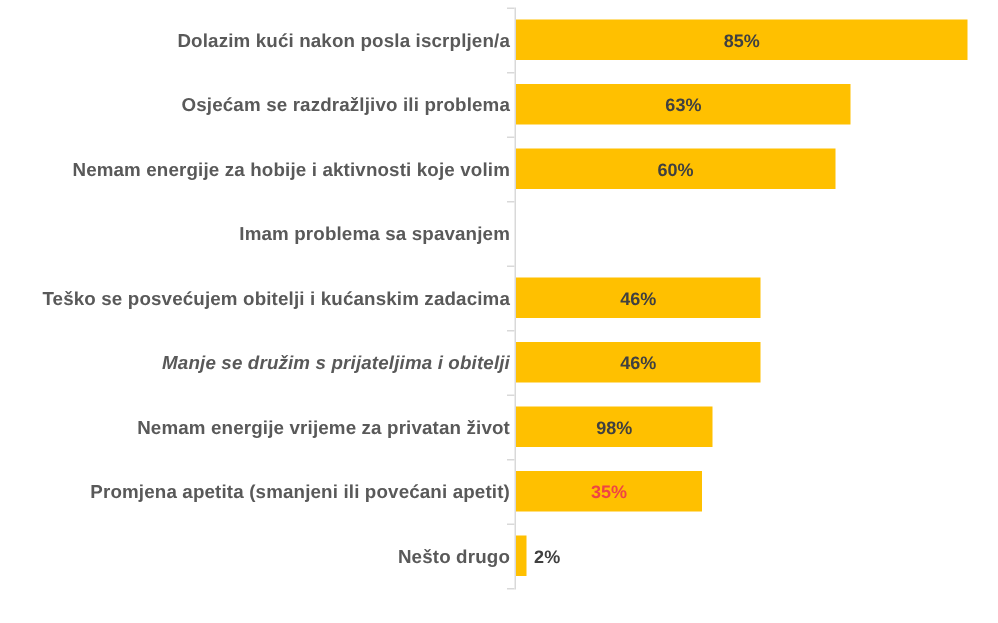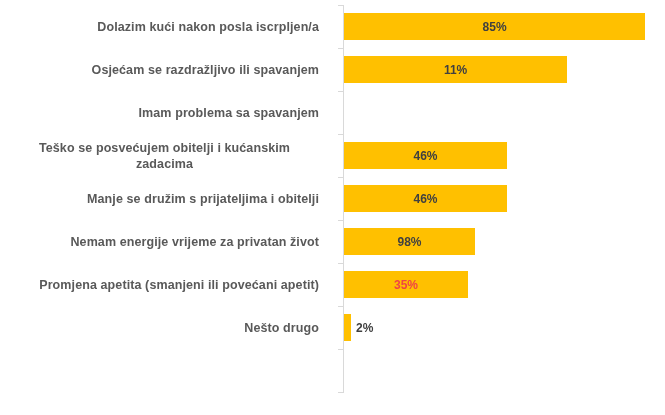--- a/index.html
+++ b/index.html
@@ -19,21 +19,21 @@
   }
   .rows { position: relative; }
   .row {
     display: flex;
     height: 43px;
     align-items: center;
   }
   .label-cell {
     width: 344px;
     box-sizing: border-box;
-    padding-right: 25px;
+    padding-right: 4px;
     padding-left: 10px;
     display: flex;
     justify-content: flex-end;
     align-items: center;
   }
   .cat-label {
     display: inline-block;
     text-align: center;
     font-size: 12.5px;
     font-weight: 700;
@@ -85,48 +85,57 @@
       <span class="cat-label" style="color: rgb(89, 89, 89);">Dolazim kući nakon posla iscrpljen/a</span>
     </div>
     <div class="bar-cell">
       <div class="bar" style="width: 93.819%; background: rgb(255, 192, 0);"></div>
       <span class="value" style="color: rgb(64, 64, 64); left: 46.9095%; transform: translate(-50%, -50%);">85%</span>
     </div>
   </div>
 
   <div class="row">
     <div class="label-cell">
-      <span class="cat-label" style="color: rgb(89, 89, 89);">Osjećam se razdražljivo ili spavanjem</span>
+      <span class="cat-label" style="color: rgb(89, 89, 89);">Osjećam se razdražljivo ili problema</span>
     </div>
     <div class="bar-cell">
       <div class="bar" style="width: 69.5364%; background: rgb(255, 192, 0);"></div>
-      <span class="value" style="color: rgb(64, 64, 64); left: 34.7682%; transform: translate(-50%, -50%);">11%</span>
+      <span class="value" style="color: rgb(64, 64, 64); left: 34.7682%; transform: translate(-50%, -50%);">63%</span>
     </div>
   </div>
 
+  <div class="row">
+    <div class="label-cell">
+      <span class="cat-label" style="color: rgb(89, 89, 89);">Nemam energije za hobije i aktivnosti koje volim</span>
+    </div>
+    <div class="bar-cell">
+      <div class="bar" style="width: 66.2252%; background: rgb(255, 192, 0);"></div>
+      <span class="value" style="color: rgb(64, 64, 64); left: 33.1126%; transform: translate(-50%, -50%);">60%</span>
+    </div>
+  </div>
 
   <div class="row">
     <div class="label-cell">
       <span class="cat-label" style="color: rgb(89, 89, 89);">Imam problema sa spavanjem</span>
     </div>
   </div>
 
   <div class="row">
     <div class="label-cell">
       <span class="cat-label" style="color: rgb(89, 89, 89);">Teško se posvećujem obitelji i kućanskim zadacima</span>
     </div>
     <div class="bar-cell">
       <div class="bar" style="width: 50.7726%; background: rgb(255, 192, 0);"></div>
       <span class="value" style="color: rgb(64, 64, 64); left: 25.3863%; transform: translate(-50%, -50%);">46%</span>
     </div>
   </div>
 
   <div class="row">
     <div class="label-cell">
-      <span class="cat-label" style="color: rgb(89, 89, 89);">Manje se družim s prijateljima i obitelji</span>
+      <span class="cat-label" style="color: rgb(89, 89, 89); font-style: italic;">Manje se družim s prijateljima i obitelji</span>
     </div>
     <div class="bar-cell">
       <div class="bar" style="width: 50.7726%; background: rgb(255, 192, 0);"></div>
       <span class="value" style="color: rgb(64, 64, 64); left: 25.3863%; transform: translate(-50%, -50%);">46%</span>
     </div>
   </div>
 
   <div class="row">
     <div class="label-cell">
       <span class="cat-label" style="color: rgb(89, 89, 89);">Nemam energije vrijeme za privatan život</span>

